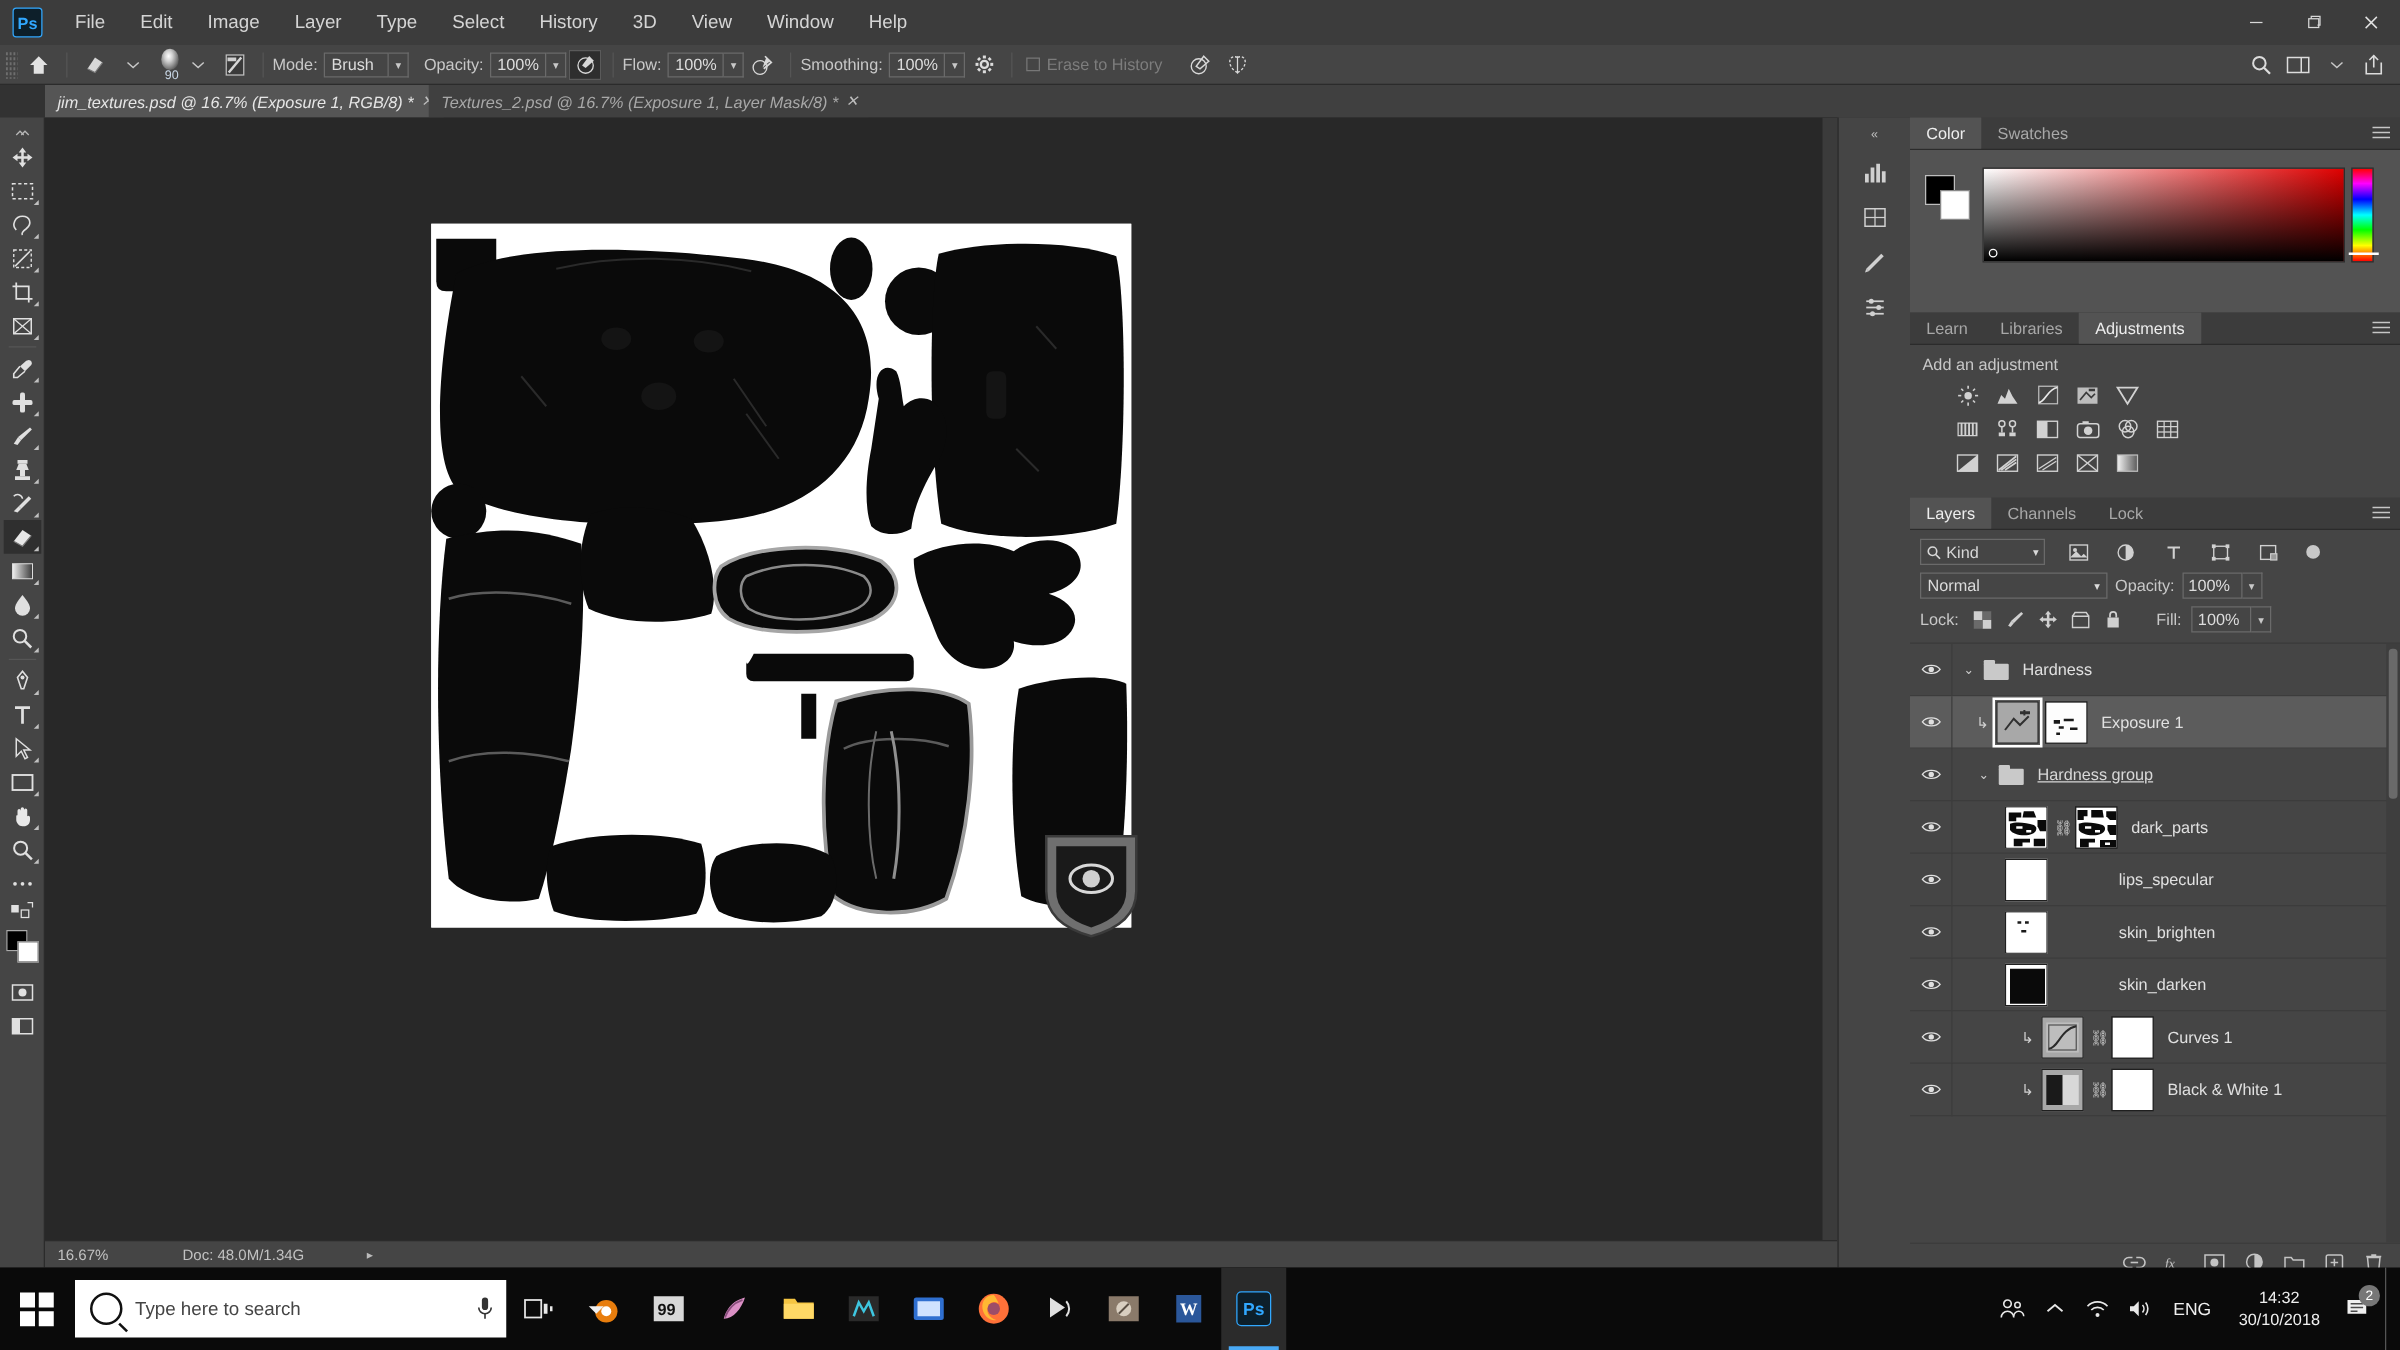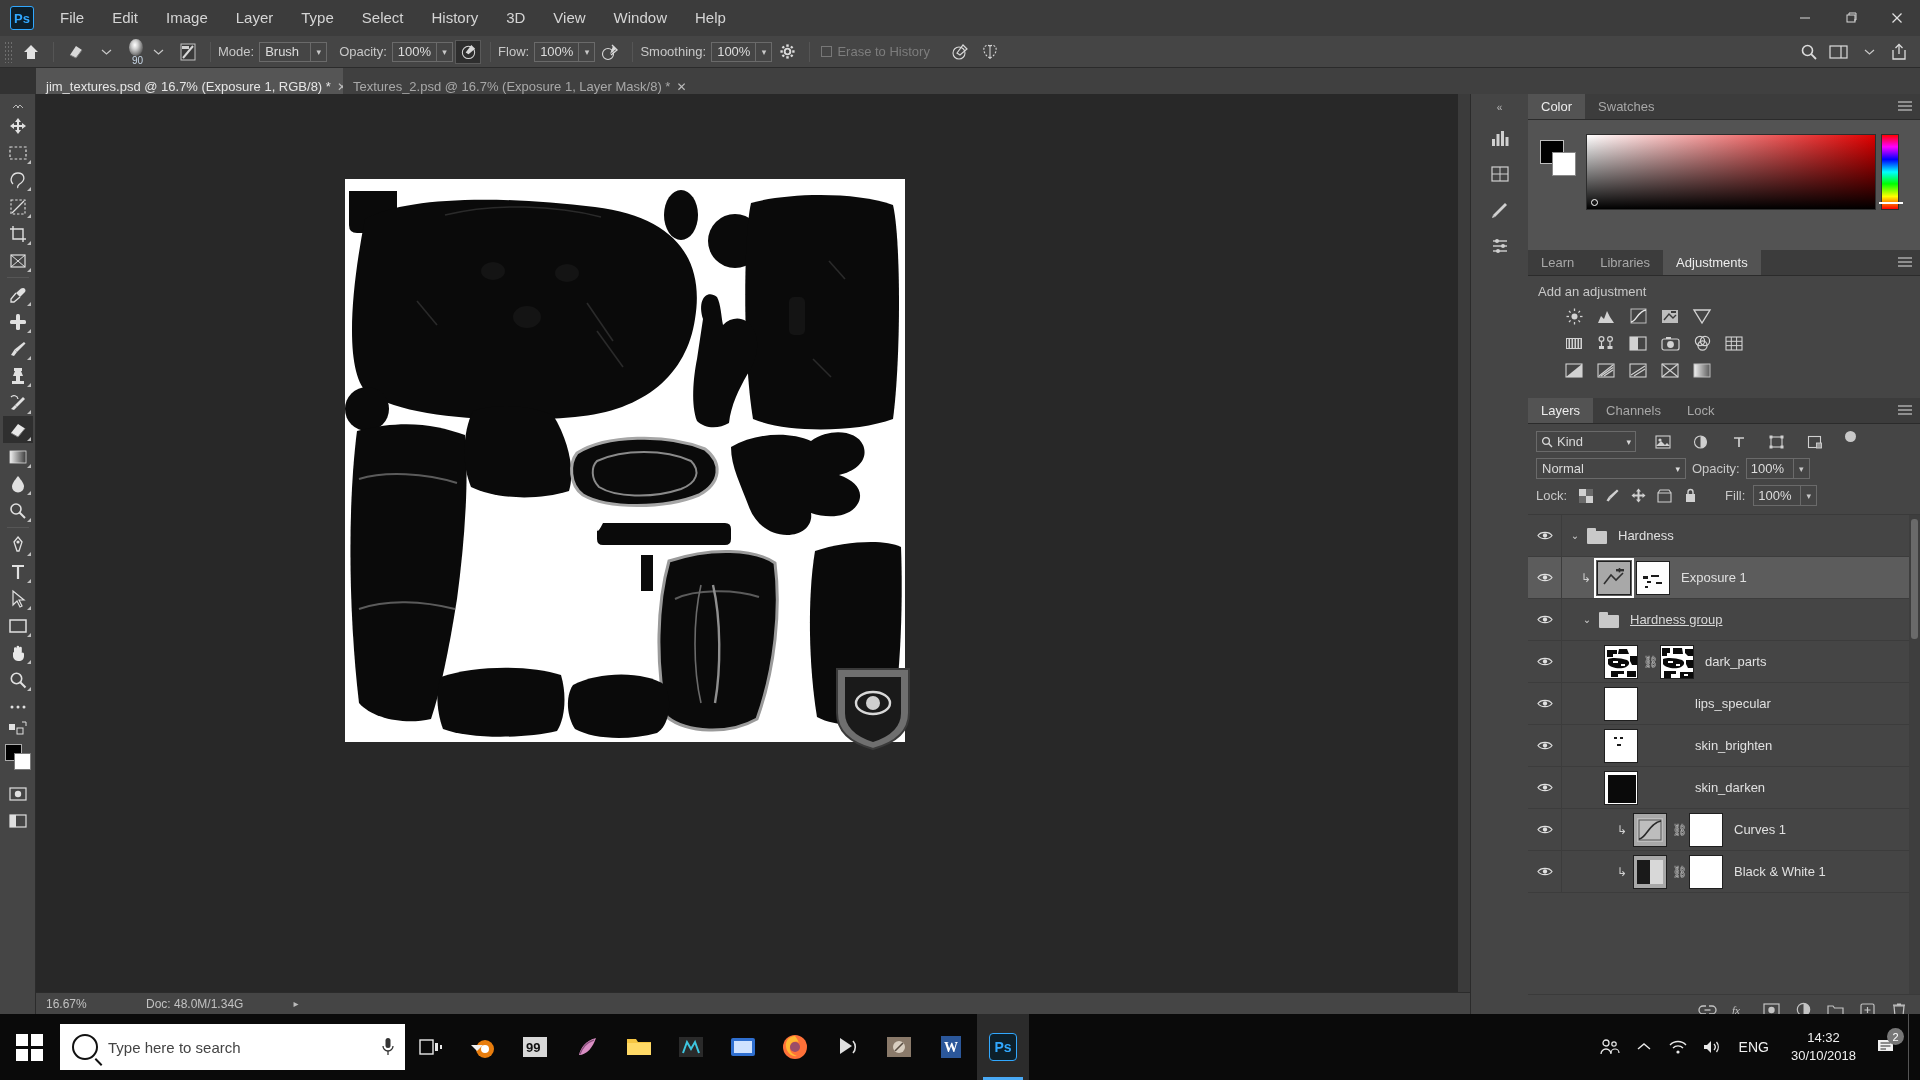--- a/index.html
+++ b/index.html
@@ -74,22 +74,22 @@
     background: radial-gradient(ellipse at 42% 35%, #ffffff 0%, #cfcfcf 28%, #8d8d8d 55%, #5a5a5a 75%, #4a4a4a 100%);
   }
   .brush-num { color: #c9d8e8; font-size: 10px; line-height: 9px; }
 
   
   .tabbar {
     position: absolute; top: 68px; left: 36px; width: 1884px; height: 26px;
     background: #404040;
   }
   .doc-tab {
-    position: absolute; top: 0; height: 26px; display: flex; align-items: flex-end;
-    padding: 0 8px 0 10px; font-size: 13px; white-space: nowrap;
+    position: absolute; top: 0; height: 26px; display: flex; align-items: center;
+    padding: 0 8px 0 10px; font-size: 13px; white-space: nowrap; font-style: italic;
   }
   .doc-tab.active { background: #555555; color: #e6e6e6; }
   .doc-tab.inactive { background: #404040; color: #a8a8a8; }
   .tab-close { margin-left: 6px; font-size: 12px; color: #bdbdbd; }
 
   
   .toolbar {
     position: absolute; top: 94px; left: 0; width: 36px; bottom: 66px;
     background: #454545; border-right: 1px solid #2b2b2b;
     display: flex; flex-direction: column; align-items: center; padding-top: 6px;
@@ -179,21 +179,21 @@
   .adj-panel { background: #454545; padding: 8px 10px 10px 10px; }
   .adj-title { color: #c8c8c8; font-size: 13px; margin-bottom: 8px; }
   .adj-row { display: flex; gap: 12px; margin-bottom: 9px; padding-left: 26px; }
   .adj-btn {
     width: 20px; height: 18px; display: flex; align-items: center; justify-content: center;
     color: #d2d2d2;
   }
 
   
   .layers-panel { background: #454545; display: flex; flex-direction: column; }
-  .filter-row { display: flex; align-items: flex-start; padding: 7px 8px 6px 8px; gap: 15px; }
+  .filter-row { display: flex; align-items: center; padding: 7px 8px 6px 8px; gap: 15px; }
   .kind-select {
     display: flex; align-items: center; background: #454545; border: 1px solid #6a6a6a;
     height: 21px; width: 100px; padding: 0 4px; color: #d8d8d8; font-size: 13px; gap: 4px;
   }
   .kind-select .chev { margin-left: auto; font-size: 9px; }
   .filter-icon { width: 23px; height: 21px; display: flex; align-items: center; justify-content: center; color: #d0d0d0; }
   .filter-toggle { width: 11px; height: 11px; border-radius: 50%; background: #c8c8c8; margin-left: 4px; }
   .blend-row { display: flex; align-items: center; padding: 0 8px 6px 8px; gap: 6px; }
   .blend-select {
     display: flex; align-items: center; background: #454545; border: 1px solid #6a6a6a;

